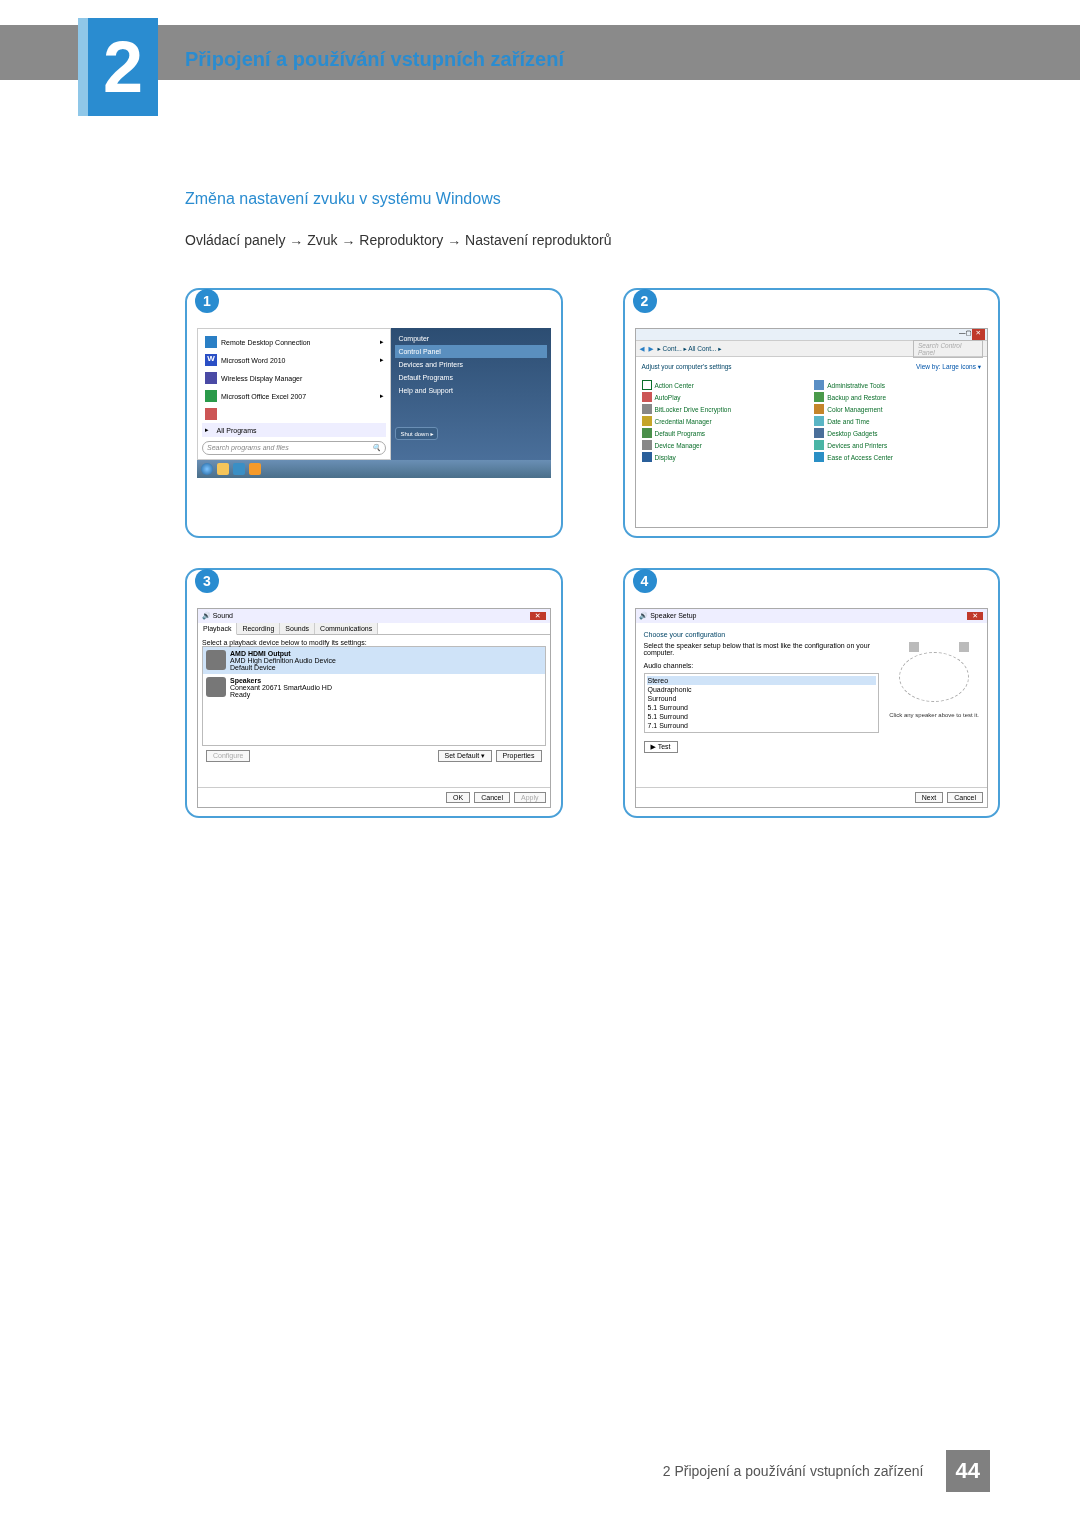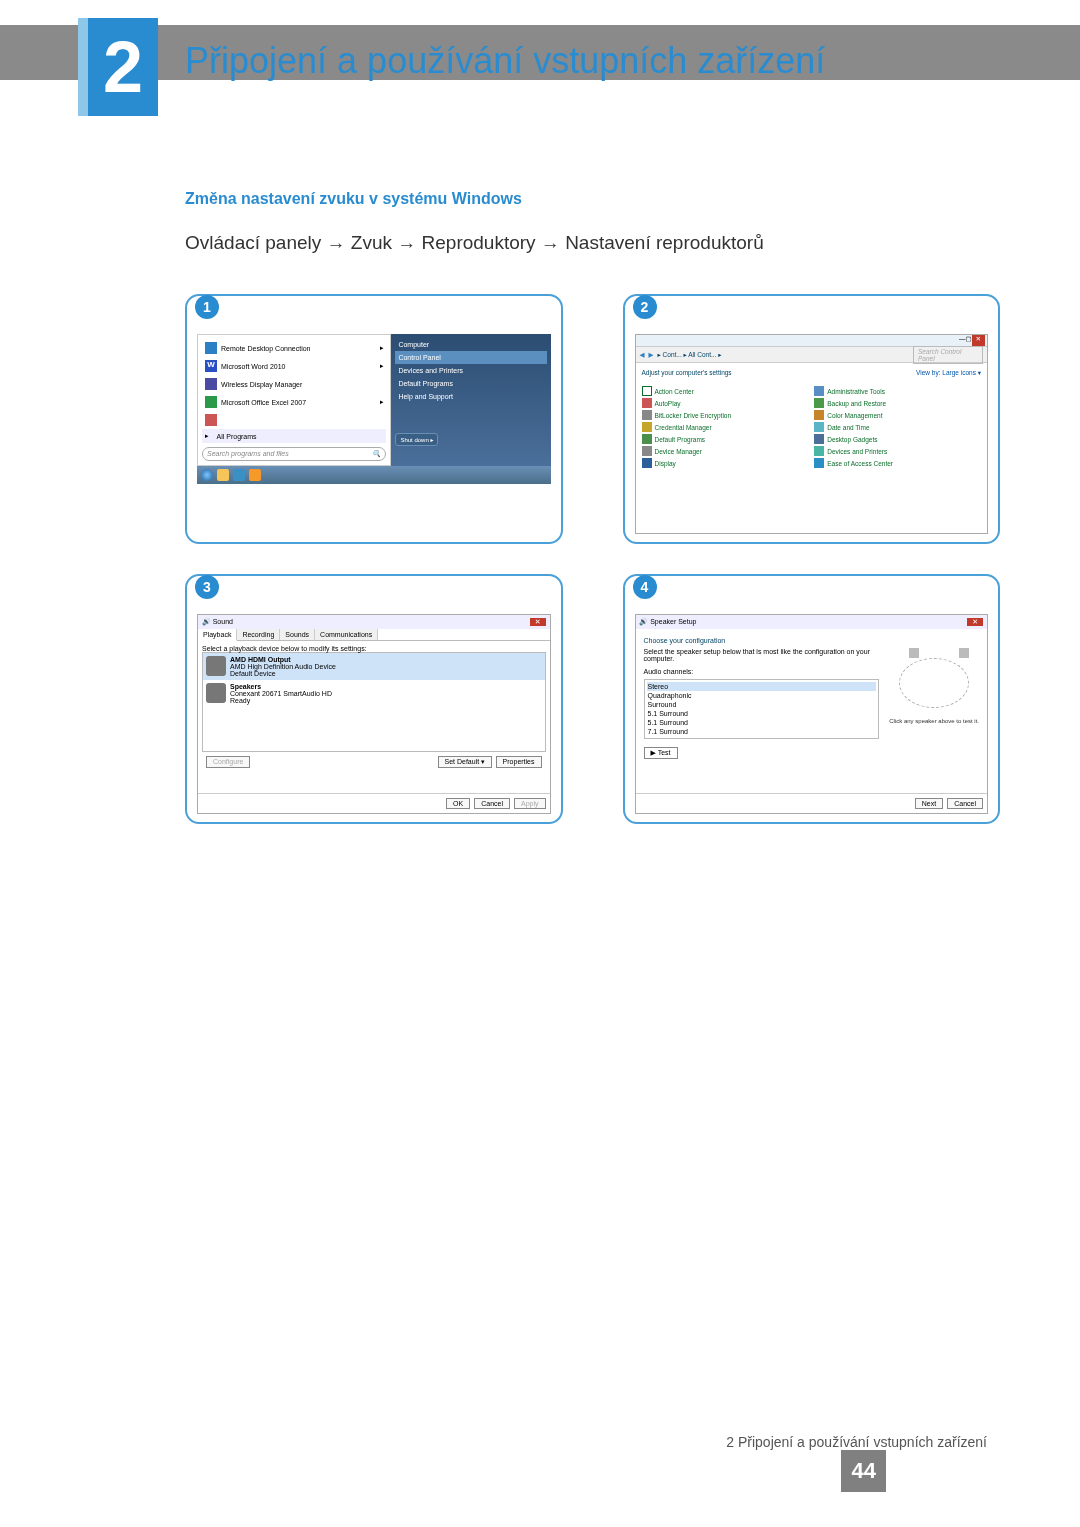--- a/index.html
+++ b/index.html
@@ -13,28 +13,28 @@
 
   
   .header-bar { position: absolute; top: 25px; left: 0; right: 0; height: 55px; background: #8a8a8a; }
   .chapter-box {
     position: absolute; top: 18px; left: 88px; width: 70px; height: 98px;
     background: #2a8cd0; color: #fff; font-size: 72px; font-weight: bold;
     display: flex; align-items: center; justify-content: center;
   }
   .chapter-accent { position: absolute; top: 18px; left: 78px; width: 10px; height: 98px; background: #8fc7e8; }
   .chapter-title {
-    position: absolute; top: 40px; left: 185px; font-size: 36px; font-weight: normal; color: #2a8cd0;
+    position: absolute; top: 48px; left: 185px; font-size: 20px; font-weight: bold; color: #2a8cd0;
   }
 
   .content { position: absolute; top: 190px; left: 185px; right: 80px; }
 
-  .section-heading { color: #2a8cd0; font-size: 16px; font-weight: bold; margin-bottom: 24px; }
-
-  .breadcrumb { font-size: 19px; color: #333; margin-bottom: 40px; }
+  .section-heading { color: #2a8cd0; font-size: 16px; font-weight: normal; margin-bottom: 24px; }
+
+  .breadcrumb { font-size: 14px; color: #333; margin-bottom: 40px; }
 
   .grid { display: grid; grid-template-columns: 1fr 1fr; gap: 30px 60px; }
 
   .step {
     border: 2px solid #4aa0d8; border-radius: 14px; padding: 10px; height: 250px;
     position: relative; background: #fff;
   }
   .step-num {
     position: absolute; top: -1px; left: 8px; width: 24px; height: 24px; border-radius: 50%;
     background: #2a8cd0; color: #fff; font-size: 14px; font-weight: bold;
@@ -97,21 +97,21 @@
   .s4-opt { padding:1px; }
   .s4-opt.sel { background:#cfe3f8; }
   .s4-test { border:1px solid #888; padding:1px 6px; display:inline-block; margin-top:4px; }
   .s4-right { width:90px; position:relative; }
   .s4-circ { width:70px; height:50px; border:1px dashed #aaa; border-radius:35px/25px; margin:10px auto; }
   .s4-sp { position:absolute; width:10px; height:10px; background:#bbb; }
   .s4-hint { font-size:6px; color:#333; text-align:right; margin-top:10px; }
   .s4-btns { display:flex; justify-content:flex-end; gap:4px; padding:4px; border-top:1px solid #ccc; }
 
   
-  .footer { position:absolute; bottom:35px; right:79px; display:flex; align-items:center; gap:0;flex-direction:column; }
+  .footer { position:absolute; bottom:35px; right:90px; display:flex; align-items:center; gap:8px; }
   .footer-text { font-size:14px; color:#555; padding-right:14px; }
   .footer-page { background:#808080; color:#fff; padding:8px 10px; font-size:22px; font-weight:bold; }
 </style>
 </head>
 <body>
 
 <div class="header-bar"></div>
 <div class="chapter-accent"></div>
 <div class="chapter-box">
   <span>2</span>

